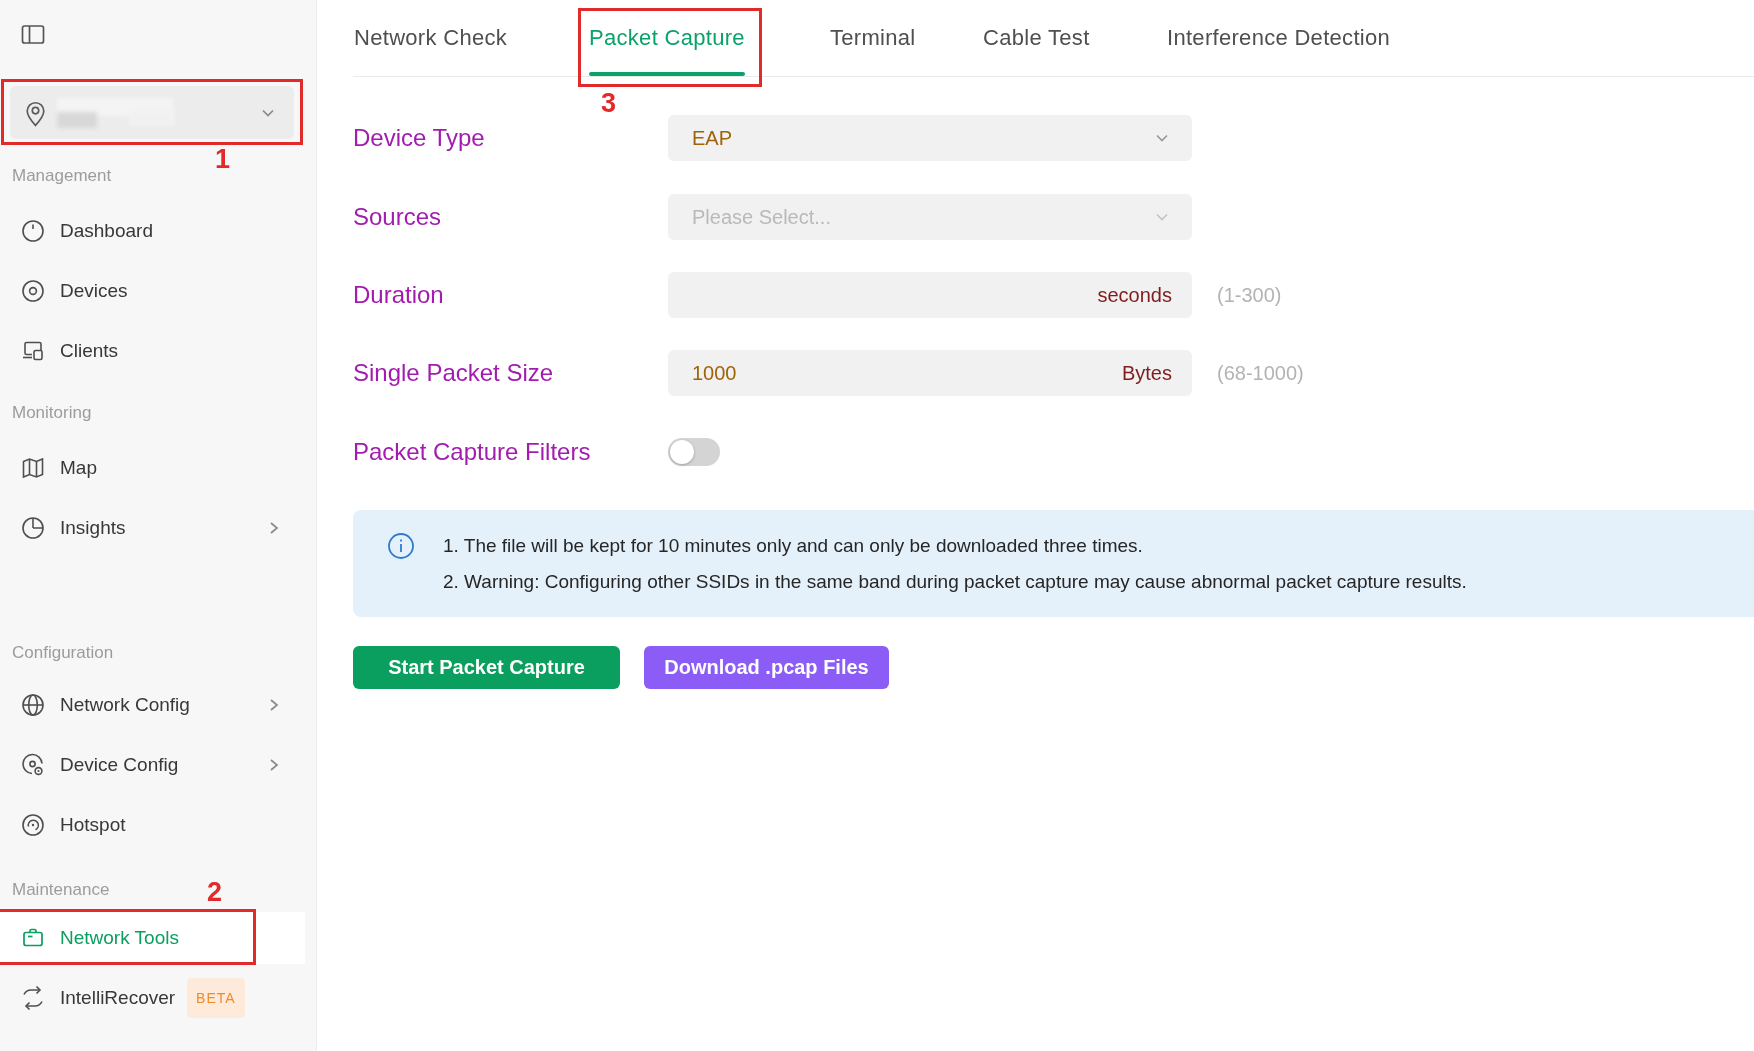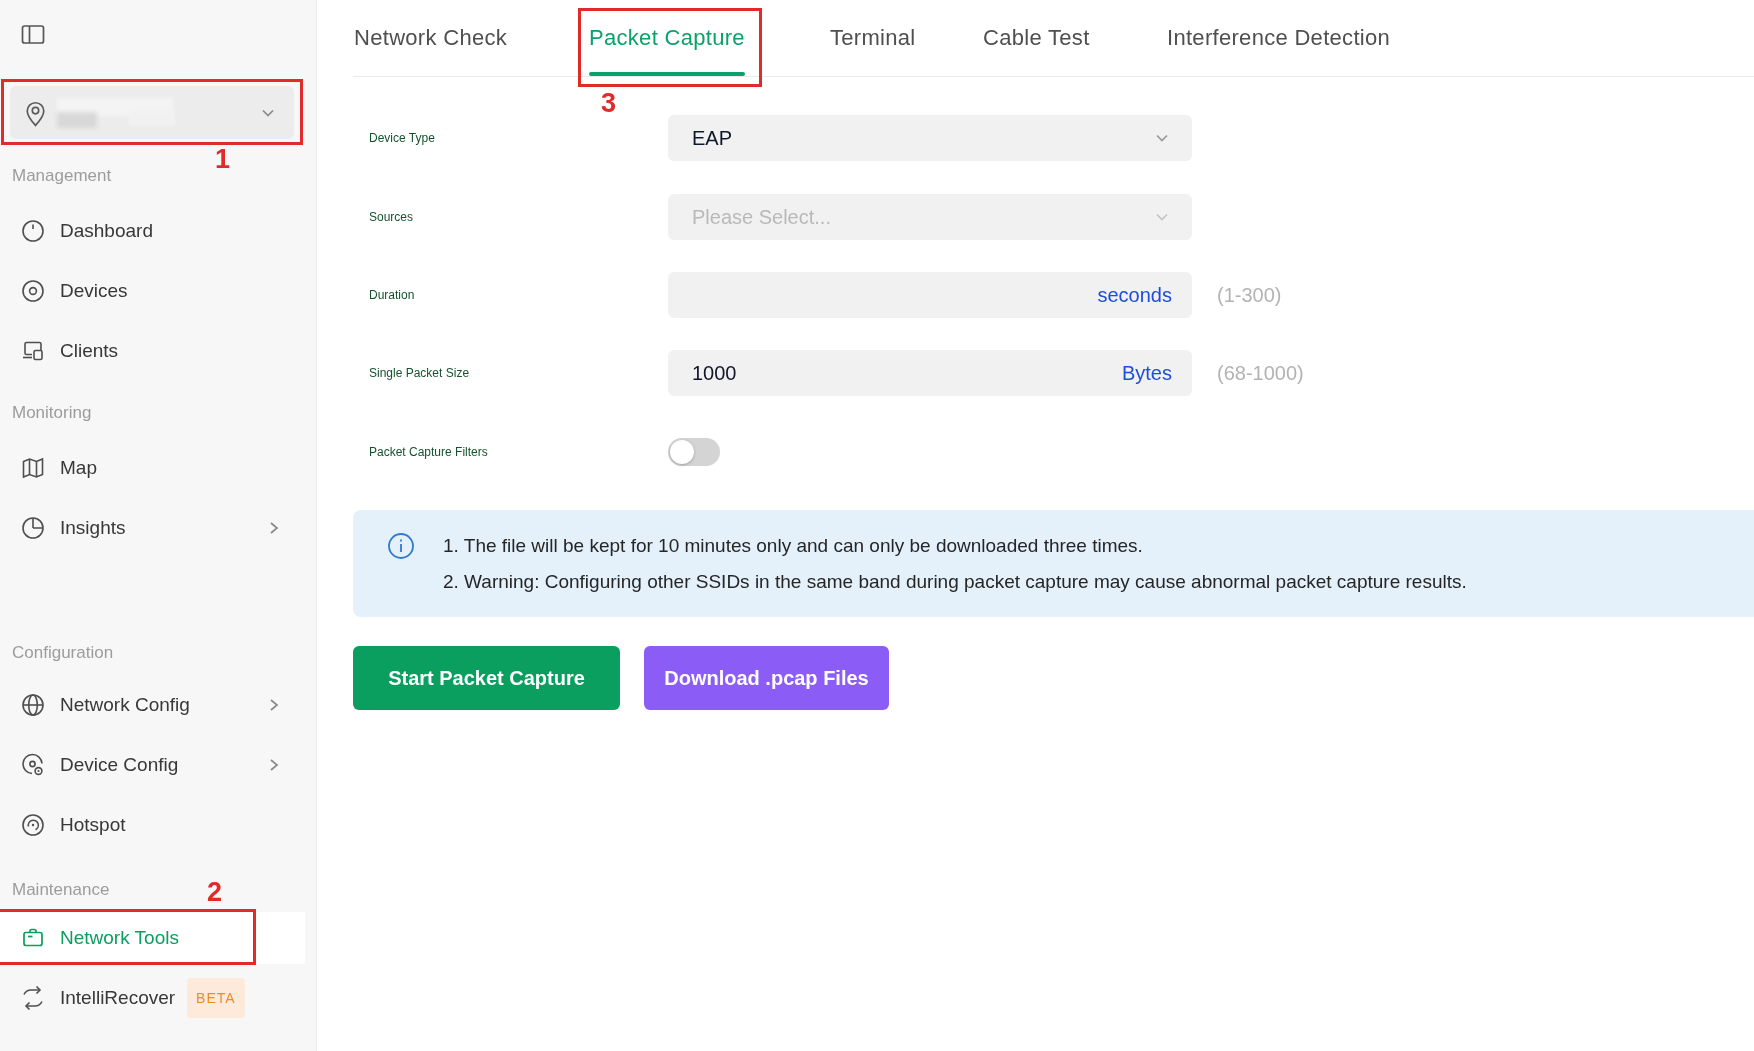--- a/index.html
+++ b/index.html
@@ -33,37 +33,37 @@
   .red-frame{border:3px solid #e12a2a;box-sizing:border-box;pointer-events:none;}
   .red-num{color:#e12a2a;font-size:27px;font-weight:bold;pointer-events:none;}
 
   
   .tabs-divider{left:353px;top:76px;width:1401px;height:1px;background:#eaeaea;}
   .tab{top:0;height:76px;display:flex;align-items:center;font-size:22px;color:#4f4f4f;cursor:pointer;letter-spacing:0.3px;}
   .tab.active{color:#0aa26b;position:absolute;}
   .tab-underline{position:absolute;left:0;right:0;bottom:0px;height:4px;background:#0aa26b;border-radius:2px;}
 
   
-  .f-label{left:353px;height:26px;font-size:12px;color:#14532d;display:flex;align-items:center;margin-left:16px;}
+  .f-label{left:353px;height:26px;font-size:24px;color:#a21caf;display:flex;align-items:center;}
   .field{left:668px;width:524px;height:46px;background:#f1f1f2;border-radius:6px;display:flex;align-items:center;box-sizing:border-box;padding:0 20px 0 24px;font-size:20px;cursor:pointer;}
-  .field .val{color:#0f172a;}
+  .field .val{color:#a16207;}
   .field .ph{color:#b9b9b9;}
-  .field .suffix{margin-left:auto;color:#1d4ed8;}
+  .field .suffix{margin-left:auto;color:#7f1d1d;}
   .field .chevron{margin-left:auto;}
   .hint{left:1217px;height:24px;font-size:20px;color:#b3b3b3;display:flex;align-items:center;}
 
   .toggle{left:668px;top:438px;width:52px;height:28px;background:#d4d4d4;border-radius:14px;cursor:pointer;}
   .toggle .knob{position:absolute;left:2px;top:2px;width:24px;height:24px;border-radius:50%;background:#ffffff;box-shadow:0 1px 3px rgba(0,0,0,.25);}
 
   
   .info-box{left:353px;top:510px;width:1401px;height:107px;background:#e4f0fa;border-radius:8px 0 0 8px;}
   .info-line{left:443px;height:22px;font-size:19px;color:#262626;display:flex;align-items:center;}
 
   
-  .btn{top:646px;height:64px;border:none;border-radius:6px;color:#ffffff;font-size:20px;font-weight:bold;font-family:"Liberation Sans",sans-serif;cursor:pointer;}
+  .btn{top:646px;height:43px;border:none;border-radius:6px;color:#ffffff;font-size:20px;font-weight:bold;font-family:"Liberation Sans",sans-serif;cursor:pointer;}
   .btn-start{left:353px;width:267px;background:#0a9e5f;}
   .btn-download{left:644px;width:245px;background:#8b5cf6;cursor:default;}
 
   svg{display:block;}
 </style>
 </head>
 <body>
 
 <div class="abs sidebar">
 

